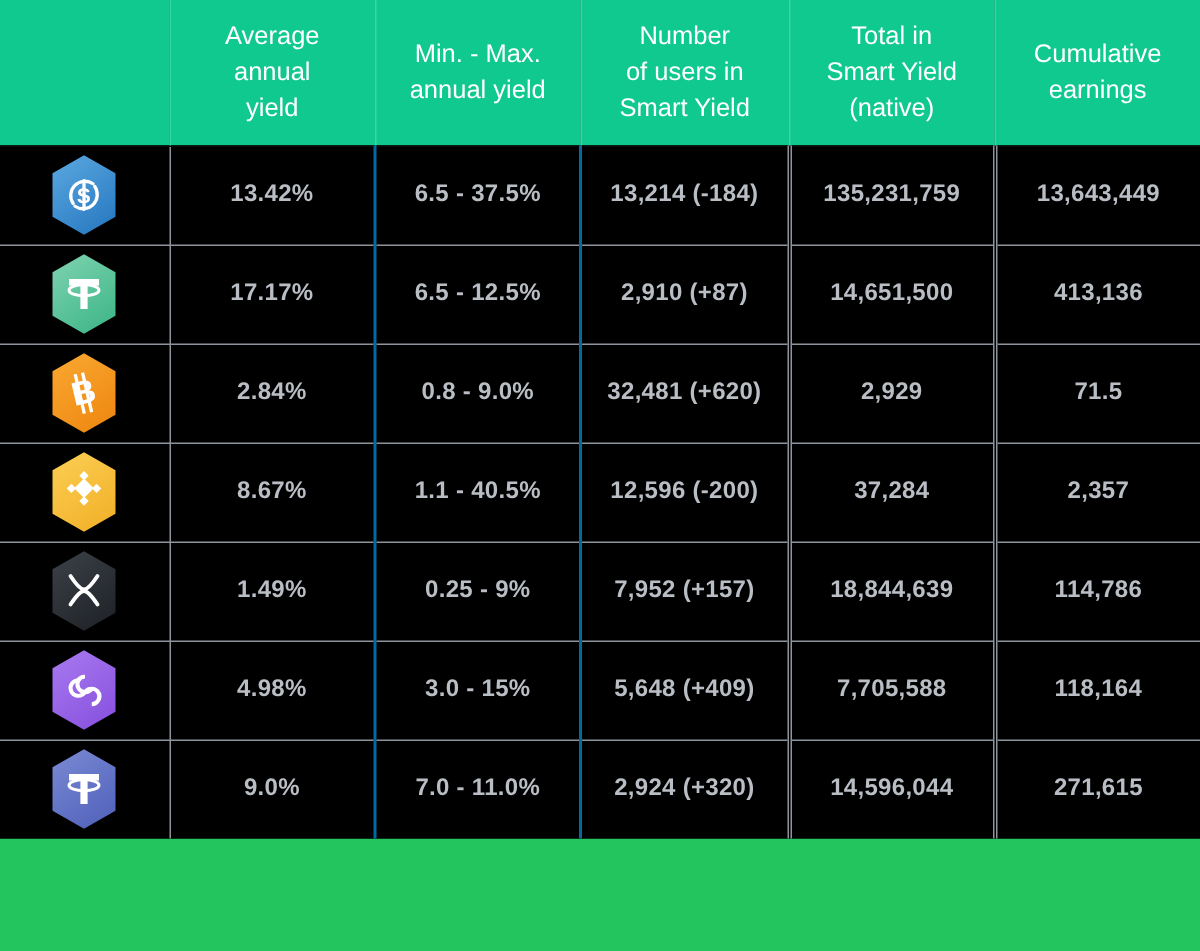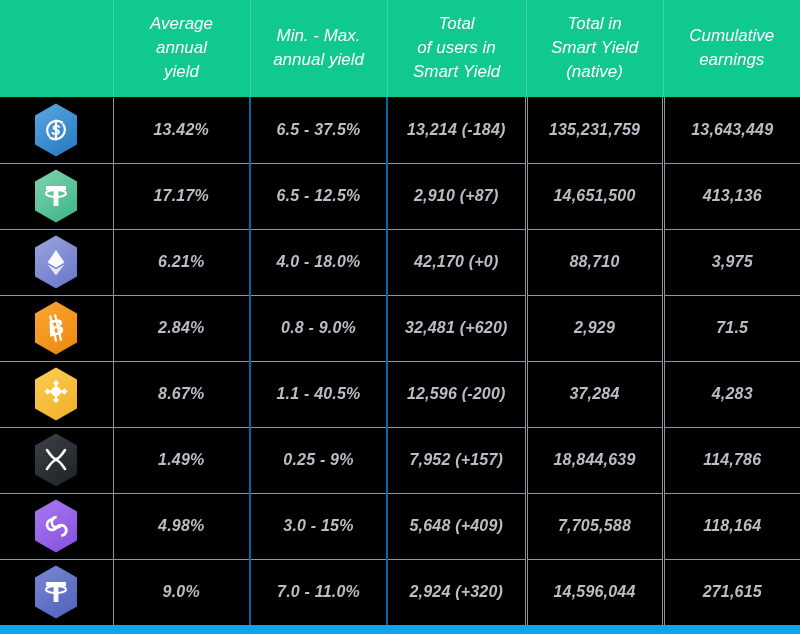--- a/index.html
+++ b/index.html
@@ -9,23 +9,22 @@
     background: #ffffff;
   }
   body {
     font-family: "Liberation Sans", sans-serif;
     -webkit-font-smoothing: antialiased;
   }
   #app {
     width: 800px;
     height: 634px;
     position: relative;
-    background: #0ea5e9;
+    background: #22c55e;
     overflow: hidden;
-    font-style: italic;
   }
   table.yield-table {
     width: 800px;
     border-collapse: collapse;
     table-layout: fixed;
     background: #000000;
   }
   table.yield-table col.c-icon   { width: 113px; }
   table.yield-table col.c-avg    { width: 137px; }
   table.yield-table col.c-mm     { width: 137px; }
@@ -113,21 +112,21 @@
         <th>
           <div>Average</div>
           <div>annual</div>
           <div>yield</div>
         </th>
         <th>
           <div>Min. - Max.</div>
           <div>annual yield</div>
         </th>
         <th>
-          <div>Total</div>
+          <div>Number</div>
           <div>of users in</div>
           <div>Smart Yield</div>
         </th>
         <th>
           <div>Total in</div>
           <div>Smart Yield</div>
           <div>(native)</div>
         </th>
         <th>
           <div>Cumulative</div>
@@ -177,42 +176,20 @@
                 <rect x="22.6" y="18" width="4.8" height="20" fill="#fff"></rect>
                 <ellipse cx="25" cy="25.5" rx="10" ry="3.6" fill="none" stroke="#fff" stroke-width="2"></ellipse>
               </svg>
             </span>
           </td>
           <td class="cell-avg">17.17%</td>
           <td class="cell-mm">6.5 - 12.5%</td>
           <td class="cell-users">2,910 (+87)</td>
           <td class="cell-total">14,651,500</td>
           <td class="cell-cum">413,136</td>
-        </tr>
-        <tr class="data-row">
-          <td class="cell-icon">
-            <span class="hexwrap">
-              <svg width="50" height="56" viewBox="0 0 50 56">
-                <defs>
-                  <linearGradient id="g-eth" x1="0" y1="0" x2="0.6" y2="1">
-                    <stop offset="0%" stop-color="#9aa5e0"></stop>
-                    <stop offset="100%" stop-color="#6f7ccb"></stop>
-                  </linearGradient>
-                </defs>
-                <path d="M25 1.5 L46 13.5 L46 42.5 L25 54.5 L4 42.5 L4 13.5 Z" fill="url(#g-eth)"></path>
-                <path d="M25 16 L33.5 28.6 L25 33.4 L16.5 28.6 Z" fill="#fff" opacity="0.95"></path>
-                <path d="M25 35.2 L33.5 30.4 L25 41.5 L16.5 30.4 Z" fill="#fff" opacity="0.8"></path>
-              </svg>
-            </span>
-          </td>
-          <td class="cell-avg">6.21%</td>
-          <td class="cell-mm">4.0 - 18.0%</td>
-          <td class="cell-users">42,170 (+0)</td>
-          <td class="cell-total">88,710</td>
-          <td class="cell-cum">3,975</td>
         </tr>
         <tr class="data-row">
           <td class="cell-icon">
             <span class="hexwrap">
               <svg width="50" height="56" viewBox="0 0 50 56">
                 <defs>
                   <linearGradient id="g-btc" x1="0" y1="0" x2="0.6" y2="1">
                     <stop offset="0%" stop-color="#f9a832"></stop>
                     <stop offset="100%" stop-color="#ef8b14"></stop>
                   </linearGradient>
@@ -248,21 +225,21 @@
                   <rect x="22.8" y="14.9" width="4.4" height="4.4" transform="rotate(45 25 17.1)"></rect>
                   <rect x="22.8" y="31.8" width="4.4" height="4.4" transform="rotate(45 25 34)"></rect>
                 </g>
               </svg>
             </span>
           </td>
           <td class="cell-avg">8.67%</td>
           <td class="cell-mm">1.1 - 40.5%</td>
           <td class="cell-users">12,596 (-200)</td>
           <td class="cell-total">37,284</td>
-          <td class="cell-cum">4,283</td>
+          <td class="cell-cum">2,357</td>
         </tr>
         <tr class="data-row">
           <td class="cell-icon">
             <span class="hexwrap">
               <svg width="50" height="56" viewBox="0 0 50 56">
                 <defs>
                   <linearGradient id="g-xrp" x1="0" y1="0" x2="0.6" y2="1">
                     <stop offset="0%" stop-color="#3c4148"></stop>
                     <stop offset="100%" stop-color="#22262b"></stop>
                   </linearGradient>

